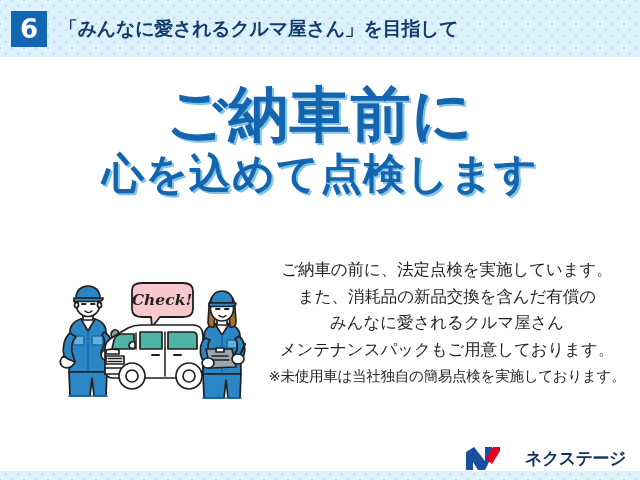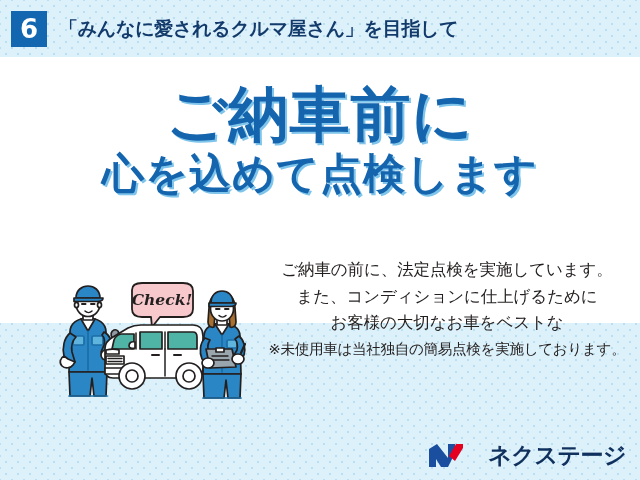--- a/index.html
+++ b/index.html
@@ -60,21 +60,21 @@
     letter-spacing: -0.3px;
     white-space: nowrap;
   }
 
   
   #panel {
     position: absolute;
     left: 0;
     top: 57px;
     width: 640px;
-    height: 266px;
+    height: 414px;
     background: #ffffff;
   }
 
   
   #headline {
     position: absolute;
     left: 0;
     top: 23px;
     width: 640px;
     text-align: center;
@@ -124,21 +124,21 @@
     position: absolute;
     right: 14px;
     bottom: 9px;
     display: flex;
     align-items: center;
   }
   #logo-mark { width: 36px; height: 25px; flex: none; }
   #logo-text {
     margin-left: 24px;
     color: #10315e;
-    font-size: 23px;
+    font-size: 17px;
     font-weight: bold;
     letter-spacing: -0.5px;
     white-space: nowrap;
   }
 </style>
 </head>
 <body>
 
 <div id="banner">
 
@@ -273,22 +273,23 @@
             <path d="M147 104 L185 104 L184 128 L172 128 L170 110 L168 128 L148 128 Z" fill="#2a86c4"></path>
             <path d="M147 128 L185 128" stroke="#1b6ea6"></path>
           </g>
 
         </g>
       </svg>
     </div>
 
     <div id="body-copy">
       <span class="copy-line">ご納車の前に、法定点検を実施しています。</span>
-      <span class="copy-line">また、コンディションに仕上げるために</span>
-      <span class="copy-line">お客様の大切なお車をベストな</span>
+      <span class="copy-line">また、消耗品の新品交換を含んだ有償の</span>
+      <span class="copy-line">みんなに愛されるクルマ屋さん</span>
+      <span class="copy-line">メンテナンスパックもご用意しております。</span>
       <span class="copy-note">※未使用車は当社独自の簡易点検を実施しております。</span>
     </div>
 
   </div>
 
   <div id="footer-logo">
     <span id="logo-mark">
       <svg viewBox="0 0 36 25" width="36" height="25" xmlns="http://www.w3.org/2000/svg">
         <path d="M1 24 L1 6 L9 1 L20 15 L20 1 L27 1 L27 10 L20 24 L13 24 L8 16 L8 24 Z" fill="#1a4fa0"></path>
         <path d="M21 13 L28 1 L35 1 L35 5 L27 18 Z" fill="#e60020"></path>

